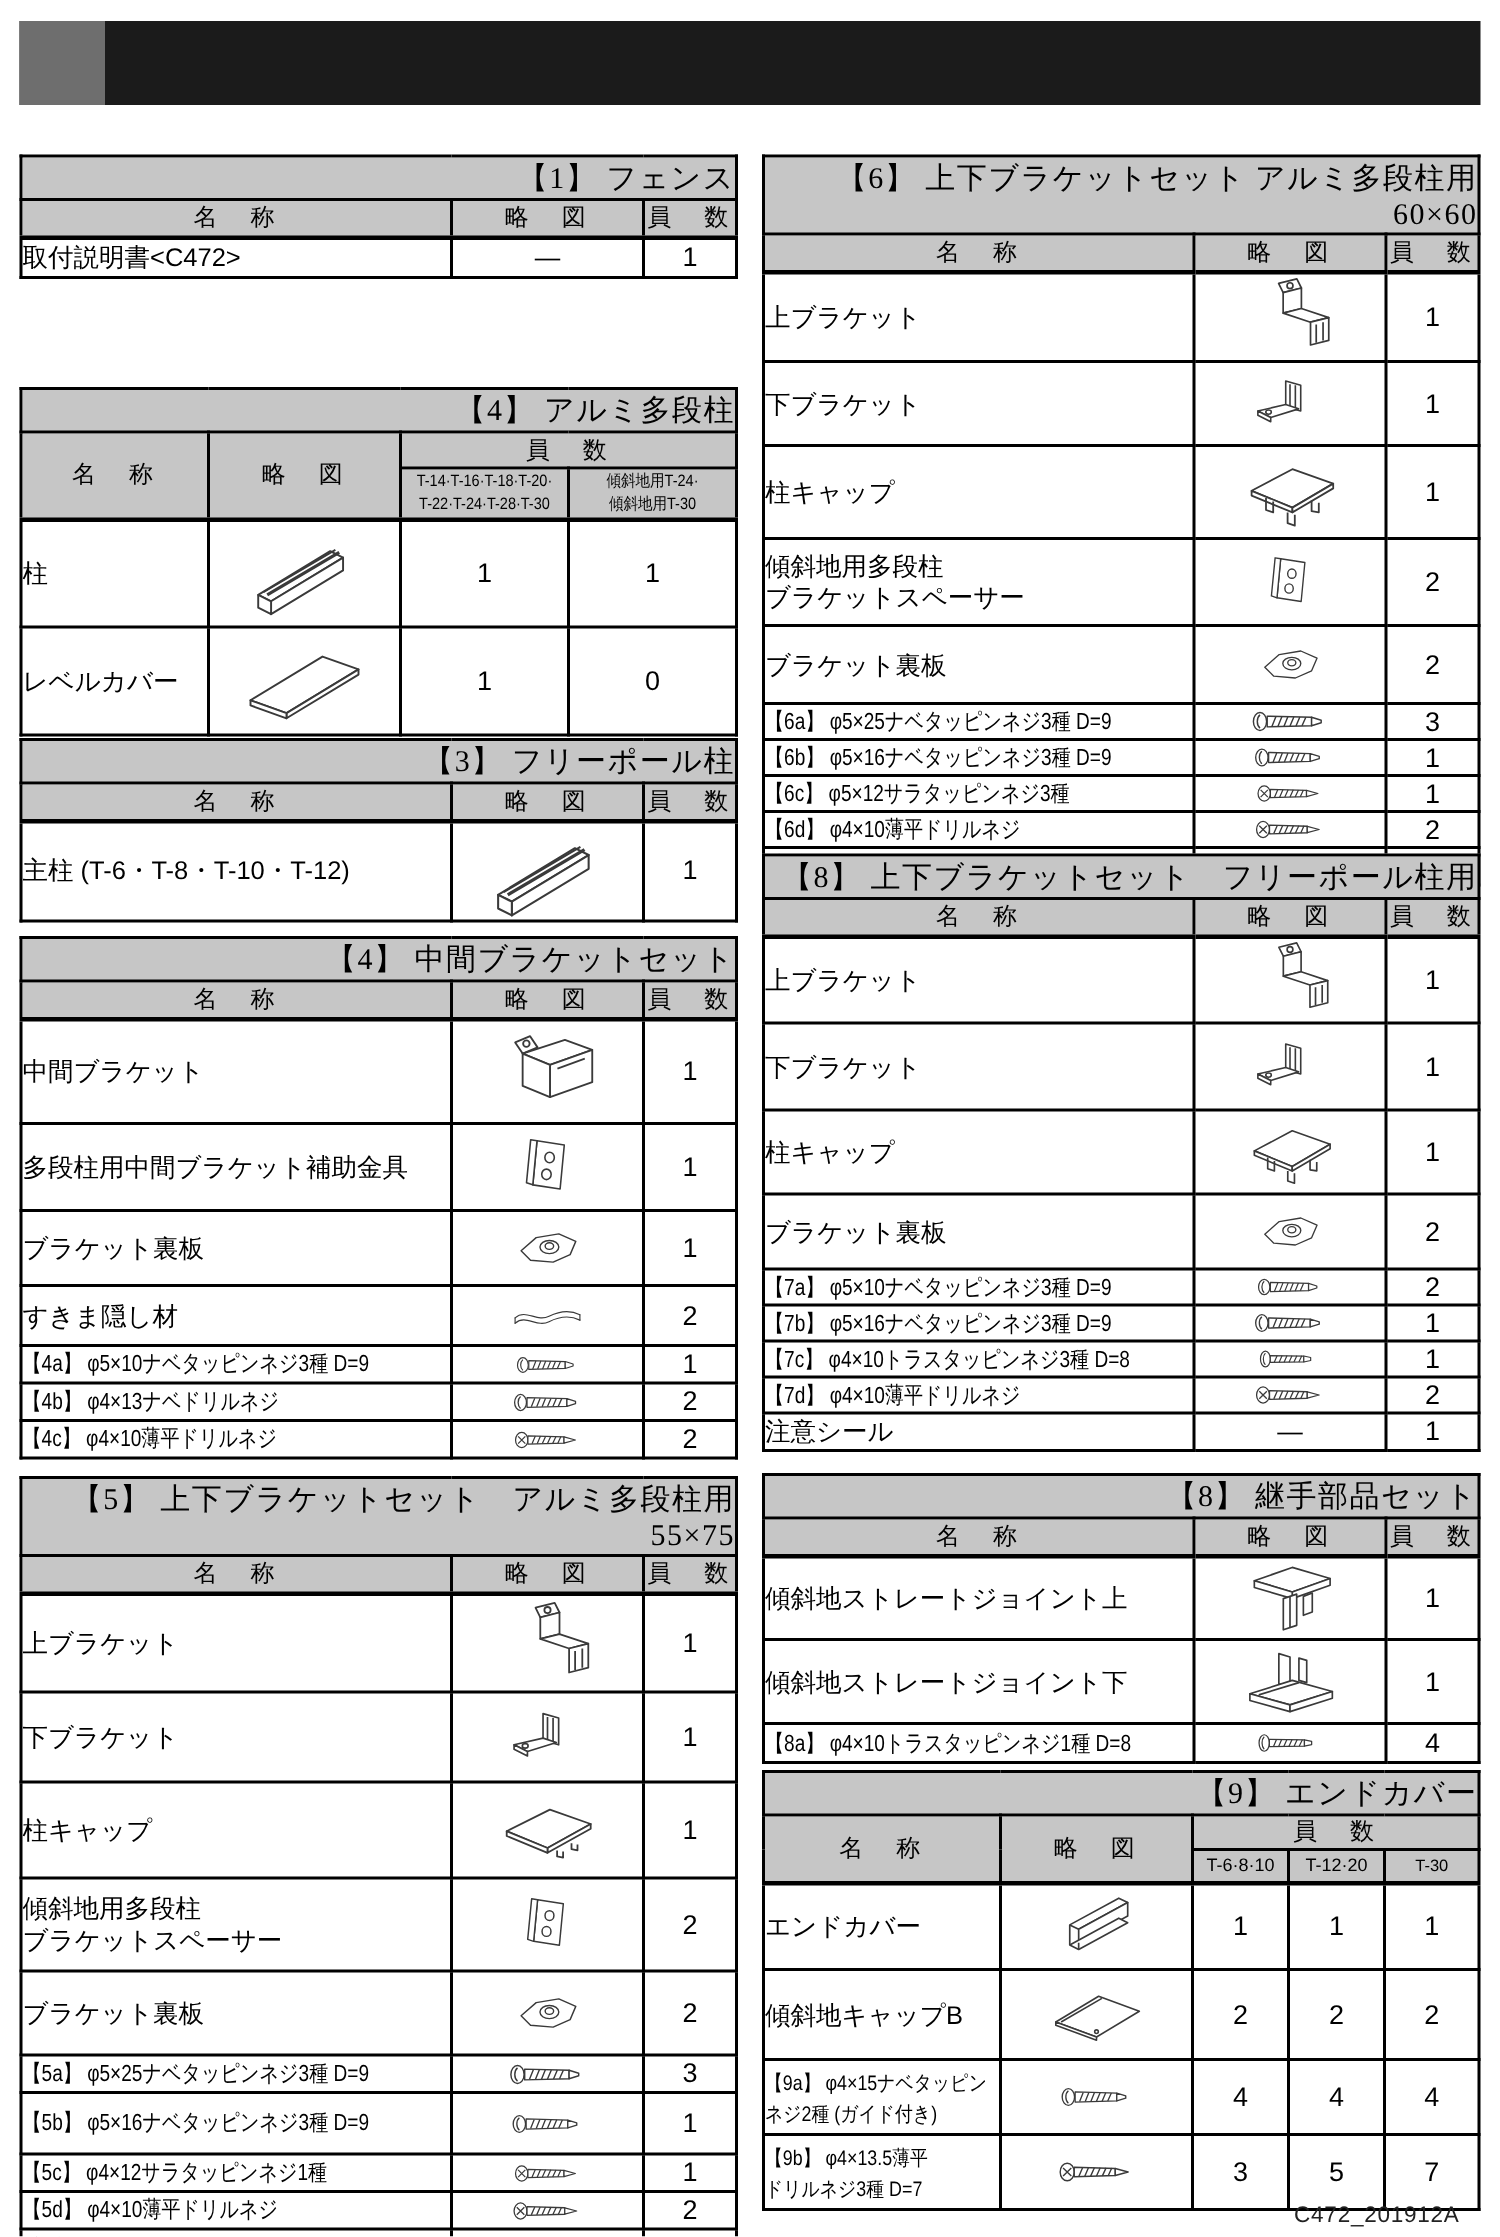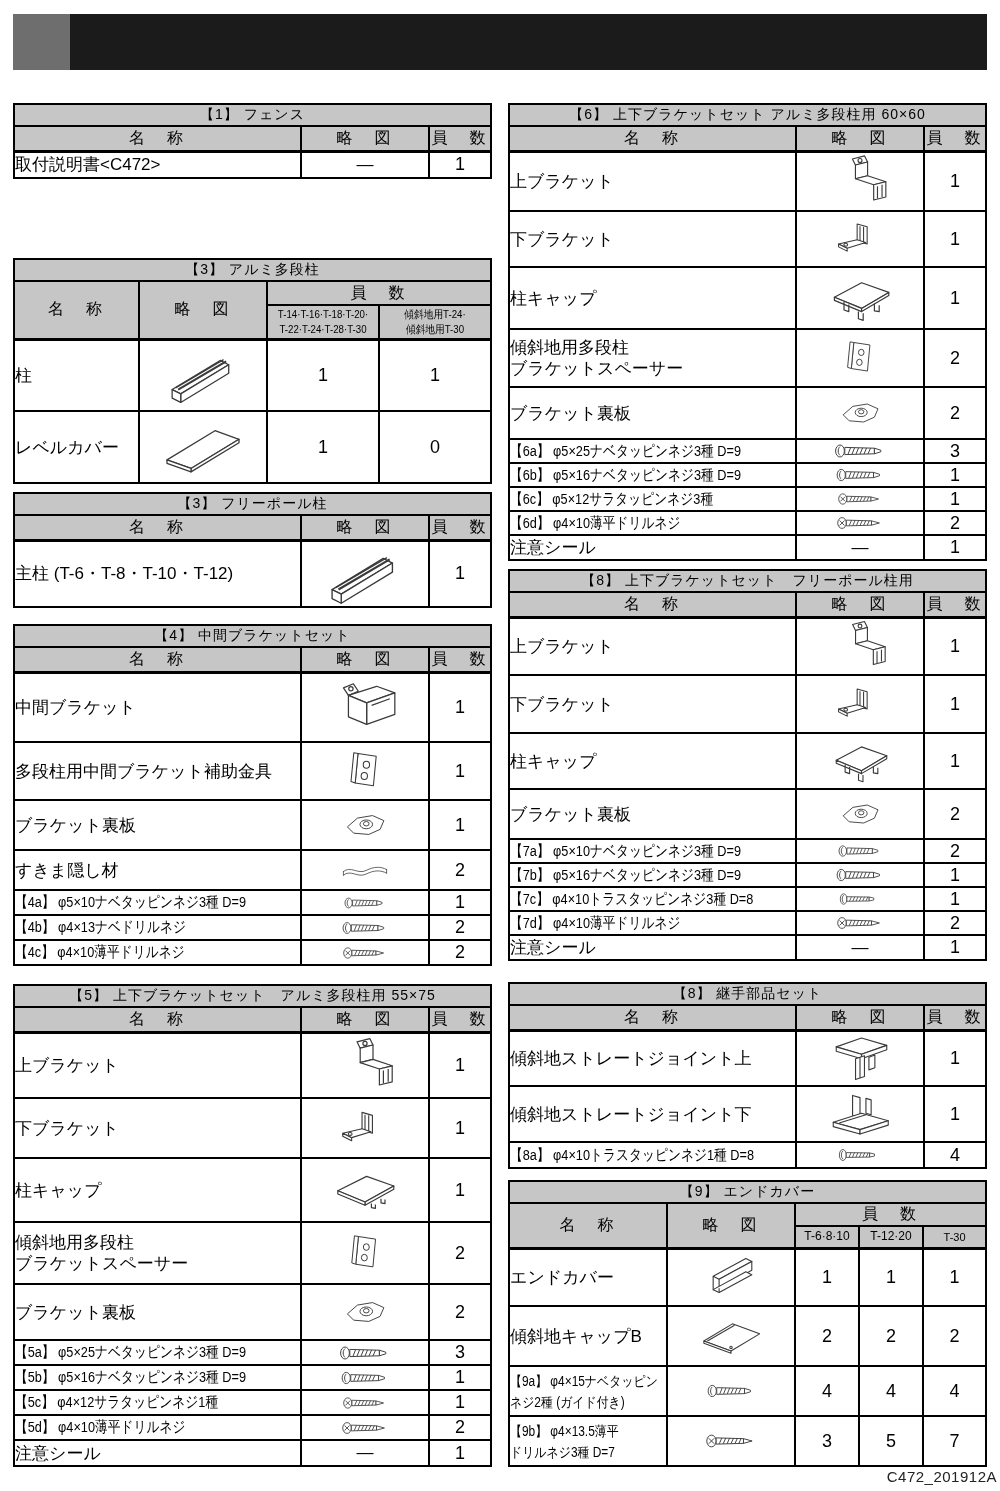--- a/index.html
+++ b/index.html
@@ -6,36 +6,36 @@
   #page{position:relative;width:1000px;height:1491px;background:#fff;overflow:hidden;
         font-family:"Liberation Sans",sans-serif;color:#000;}
   
   .titlebar{position:absolute;left:13px;top:14px;width:974px;height:56px;background:#1b1b1b;}
   .title-sq{position:absolute;left:0;top:0;width:57px;height:56px;background:#6e6e6e;}
   .title-txt{position:absolute;left:78px;top:0;margin:0;line-height:56px;color:#fff;
              font-size:35px;font-weight:bold;letter-spacing:4px;}
   
   table.tbl{position:absolute;border-collapse:collapse;table-layout:fixed;background:#fff;}
   table.tbl td{border:2px solid #000;vertical-align:middle;padding:0;overflow:hidden;}
-  td.ttl{background:#c6c6c6;font-size:14px;padding:1px 6px 2px 6px;letter-spacing:1px;text-align:center;}
+  td.ttl{background:#c6c6c6;font-size:20px;padding:1px 6px 2px 6px;letter-spacing:1px;text-align:right;font-family:Liberation Serif, serif;}
   tr.hd td{background:#c6c6c6;text-align:center;font-size:16px;letter-spacing:3px;
            border-bottom-width:3px;margin-top:44px;}
   tr.hd td.mid{border-bottom-width:2px;}
   td.name{font-size:17px;text-align:left;padding:2px 2px 2px 9px;white-space:nowrap;}
   td.qty{text-align:center;font-size:18px;letter-spacing:0;}
   td.dg{text-align:center;}
   td.dash{font-size:17px;text-align:center;}
   .cond{display:inline-block;transform:scaleX(0.82);transform-origin:left center;white-space:nowrap;font-size:15.5px;}
   .cond9{display:inline-block;transform:scaleX(0.85);transform-origin:left center;white-space:nowrap;font-size:14px;}
   .ln{display:block;line-height:1.25;}
   tr.sub td{background:#c6c6c6;font-size:11px;letter-spacing:0;line-height:1.3;}
   .subln{display:block;transform:scaleX(0.88);transform-origin:50% 50%;white-space:nowrap;}
   .sub30{font-size:14px;letter-spacing:1px;}
   svg.diag{display:block;margin:0 auto;}
-  .footer{position:absolute;left:520px;top:1468px;width:477px;text-align:right;
+  .footer{position:absolute;left:496px;top:1468px;width:477px;text-align:right;
           font-size:15px;letter-spacing:0.5px;color:#222;}
 </style>
 </head>
 <body>
 
 <svg width="0" height="0" style="position:absolute" aria-hidden="true">
 <defs>
   <symbol id="fence-panel" viewBox="0 0 100 70">
         <g stroke="#3a3a3a" stroke-width="1.5" fill="#fff" stroke-linejoin="round">
     <polygon points="10,46 54,12 90,28 46,62"></polygon>
@@ -230,21 +230,21 @@
 
   <table class="tbl" style="left:13px;top:258px;width:477px">
     <colgroup>
         <col style="width:125px">
         <col style="width:128px">
         <col style="width:112px">
         <col style="width:112px">
       </colgroup>
     <tbody>
         <tr style="height:22px">
-          <td class="ttl" colspan="4">【3】 アルミ多段柱</td>
+          <td class="ttl" colspan="4">【4】 アルミ多段柱</td>
         </tr>
     <tr class="hd" style="height:24px">
       <td rowspan="2">名　称</td>
       <td rowspan="2">略　図</td>
       <td colspan="2" class="mid">員　数</td>
     </tr>
     <tr class="hd sub" style="height:34px">
       <td>
             <span class="subln">T-14·T-16·T-18·T-20·</span>
             <span class="subln">T-22·T-24·T-28·T-30</span>
@@ -450,21 +450,21 @@
     </tr>
     <tr style="height:25px">
       <td class="name"><span class="cond">【5a】 φ5×25ナベタッピンネジ3種 D=9</span></td>
       <td class="dg">
             <svg class="diag" width="58" height="16">
               <use href="#screw-pan"></use>
             </svg>
           </td>
       <td class="qty">3</td>
     </tr>
-    <tr style="height:25px">
+    <tr style="height:41px">
       <td class="name"><span class="cond">【5b】 φ5×16ナベタッピンネジ3種 D=9</span></td>
       <td class="dg">
             <svg class="diag" width="48" height="16">
               <use href="#screw-pan"></use>
             </svg>
           </td>
       <td class="qty">1</td>
     </tr>
     <tr style="height:25px">
       <td class="name"><span class="cond">【5c】 φ4×12サラタッピンネジ1種</span></td>

